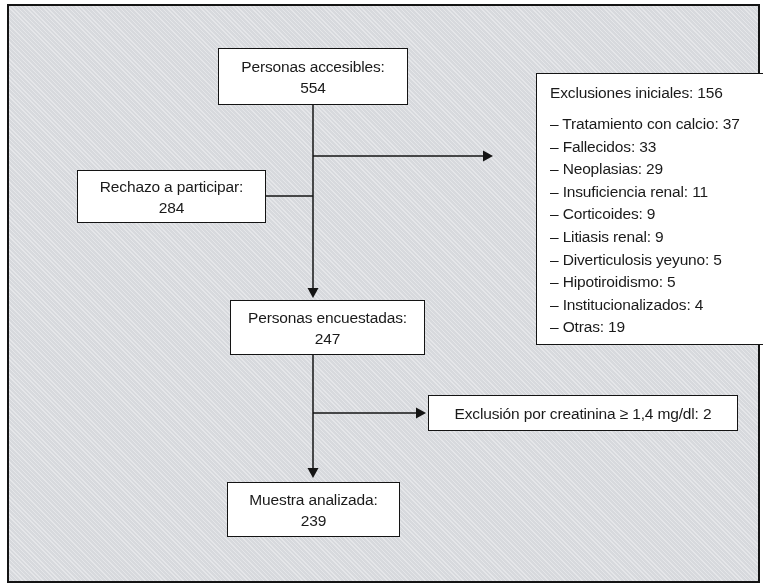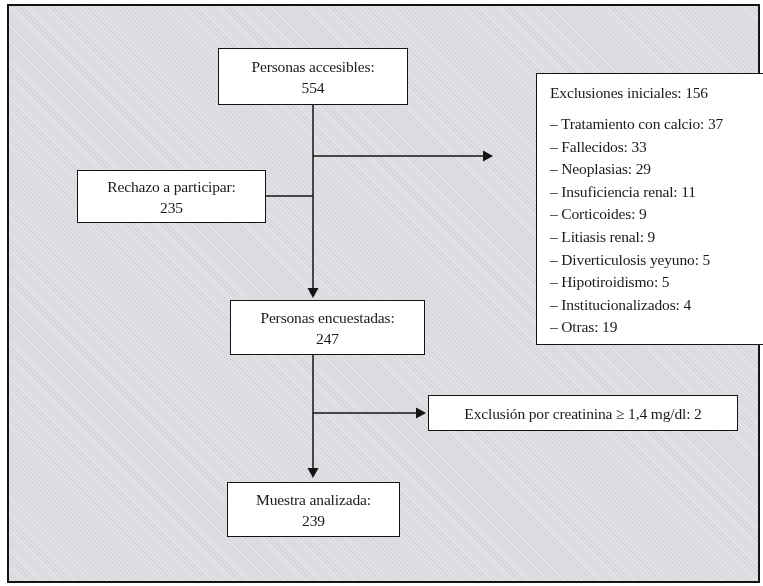--- a/index.html
+++ b/index.html
@@ -7,21 +7,20 @@
     padding: 0;
     background: #ffffff;
     font-family: "Liberation Sans", "DejaVu Sans", sans-serif;
   }
   #screenshot {
     position: relative;
     width: 763px;
     height: 586px;
     background: #ffffff;
     overflow: hidden;
-    font-family: Liberation Serif, serif;
   }
   #canvas-frame {
     position: absolute;
     left: 7px;
     top: 4px;
     width: 753px;
     height: 579px;
     box-sizing: border-box;
     border: 2px solid #141414;
     background-color: #d7d9dd;
@@ -108,21 +107,21 @@
     <div class="ex-item">– Corticoides: 9</div>
     <div class="ex-item">– Litiasis renal: 9</div>
     <div class="ex-item">– Diverticulosis yeyuno: 5</div>
     <div class="ex-item">– Hipotiroidismo: 5</div>
     <div class="ex-item">– Institucionalizados: 4</div>
     <div class="ex-item">– Otras: 19</div>
   </div>
 
   <div class="node centered" id="box-refusal">
     <div>Rechazo a participar:</div>
-    <div>235</div>
+    <div>284</div>
   </div>
 
   <div class="node centered" id="box-surveyed">
     <div>Personas encuestadas:</div>
     <div>247</div>
   </div>
 
   <div class="node centered" id="box-creatinine">
     <div>Exclusión por creatinina ≥ 1,4 mg/dl: 2</div>
   </div>

